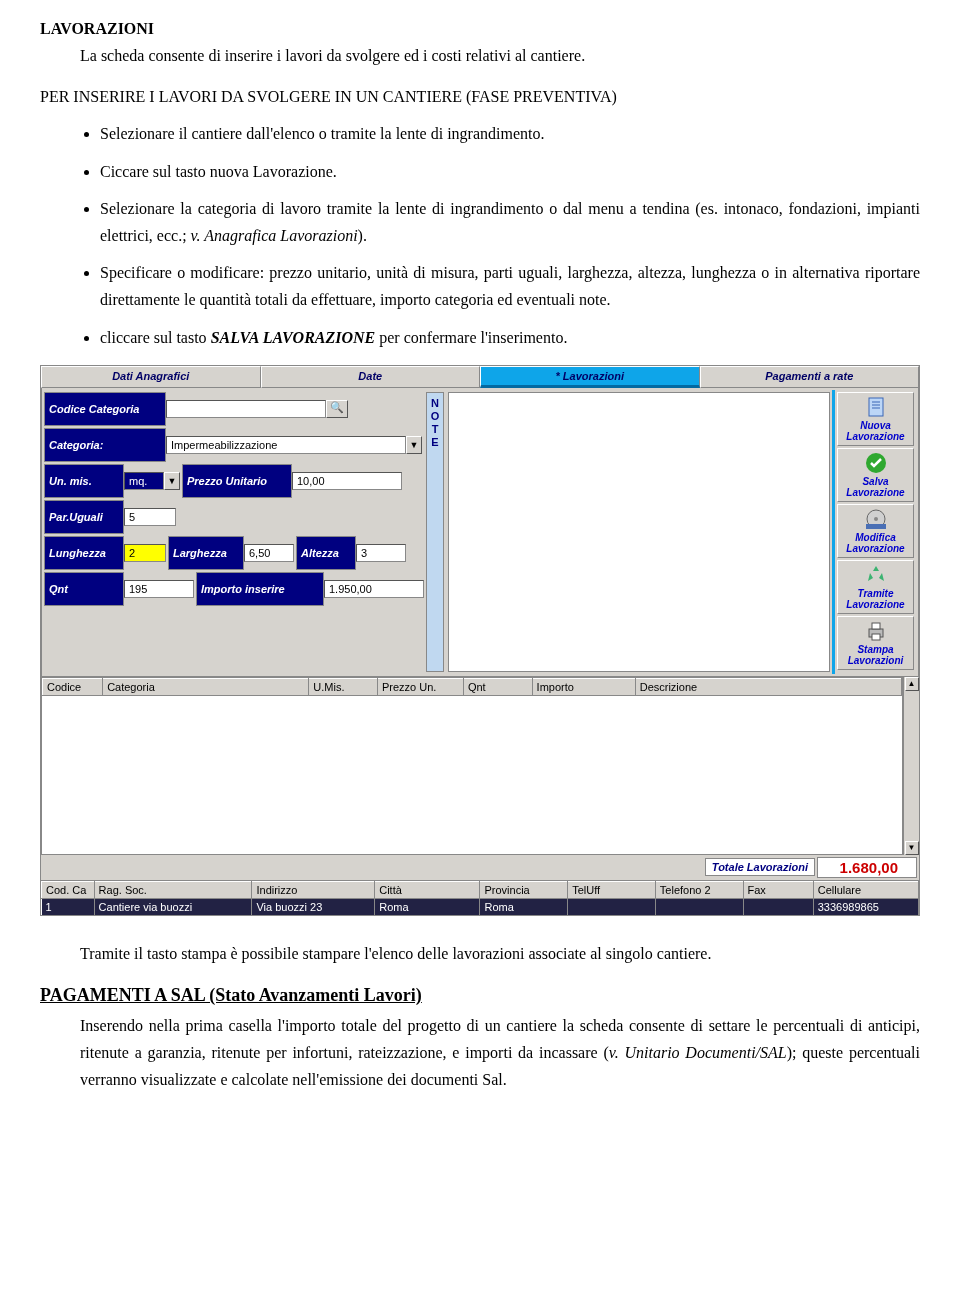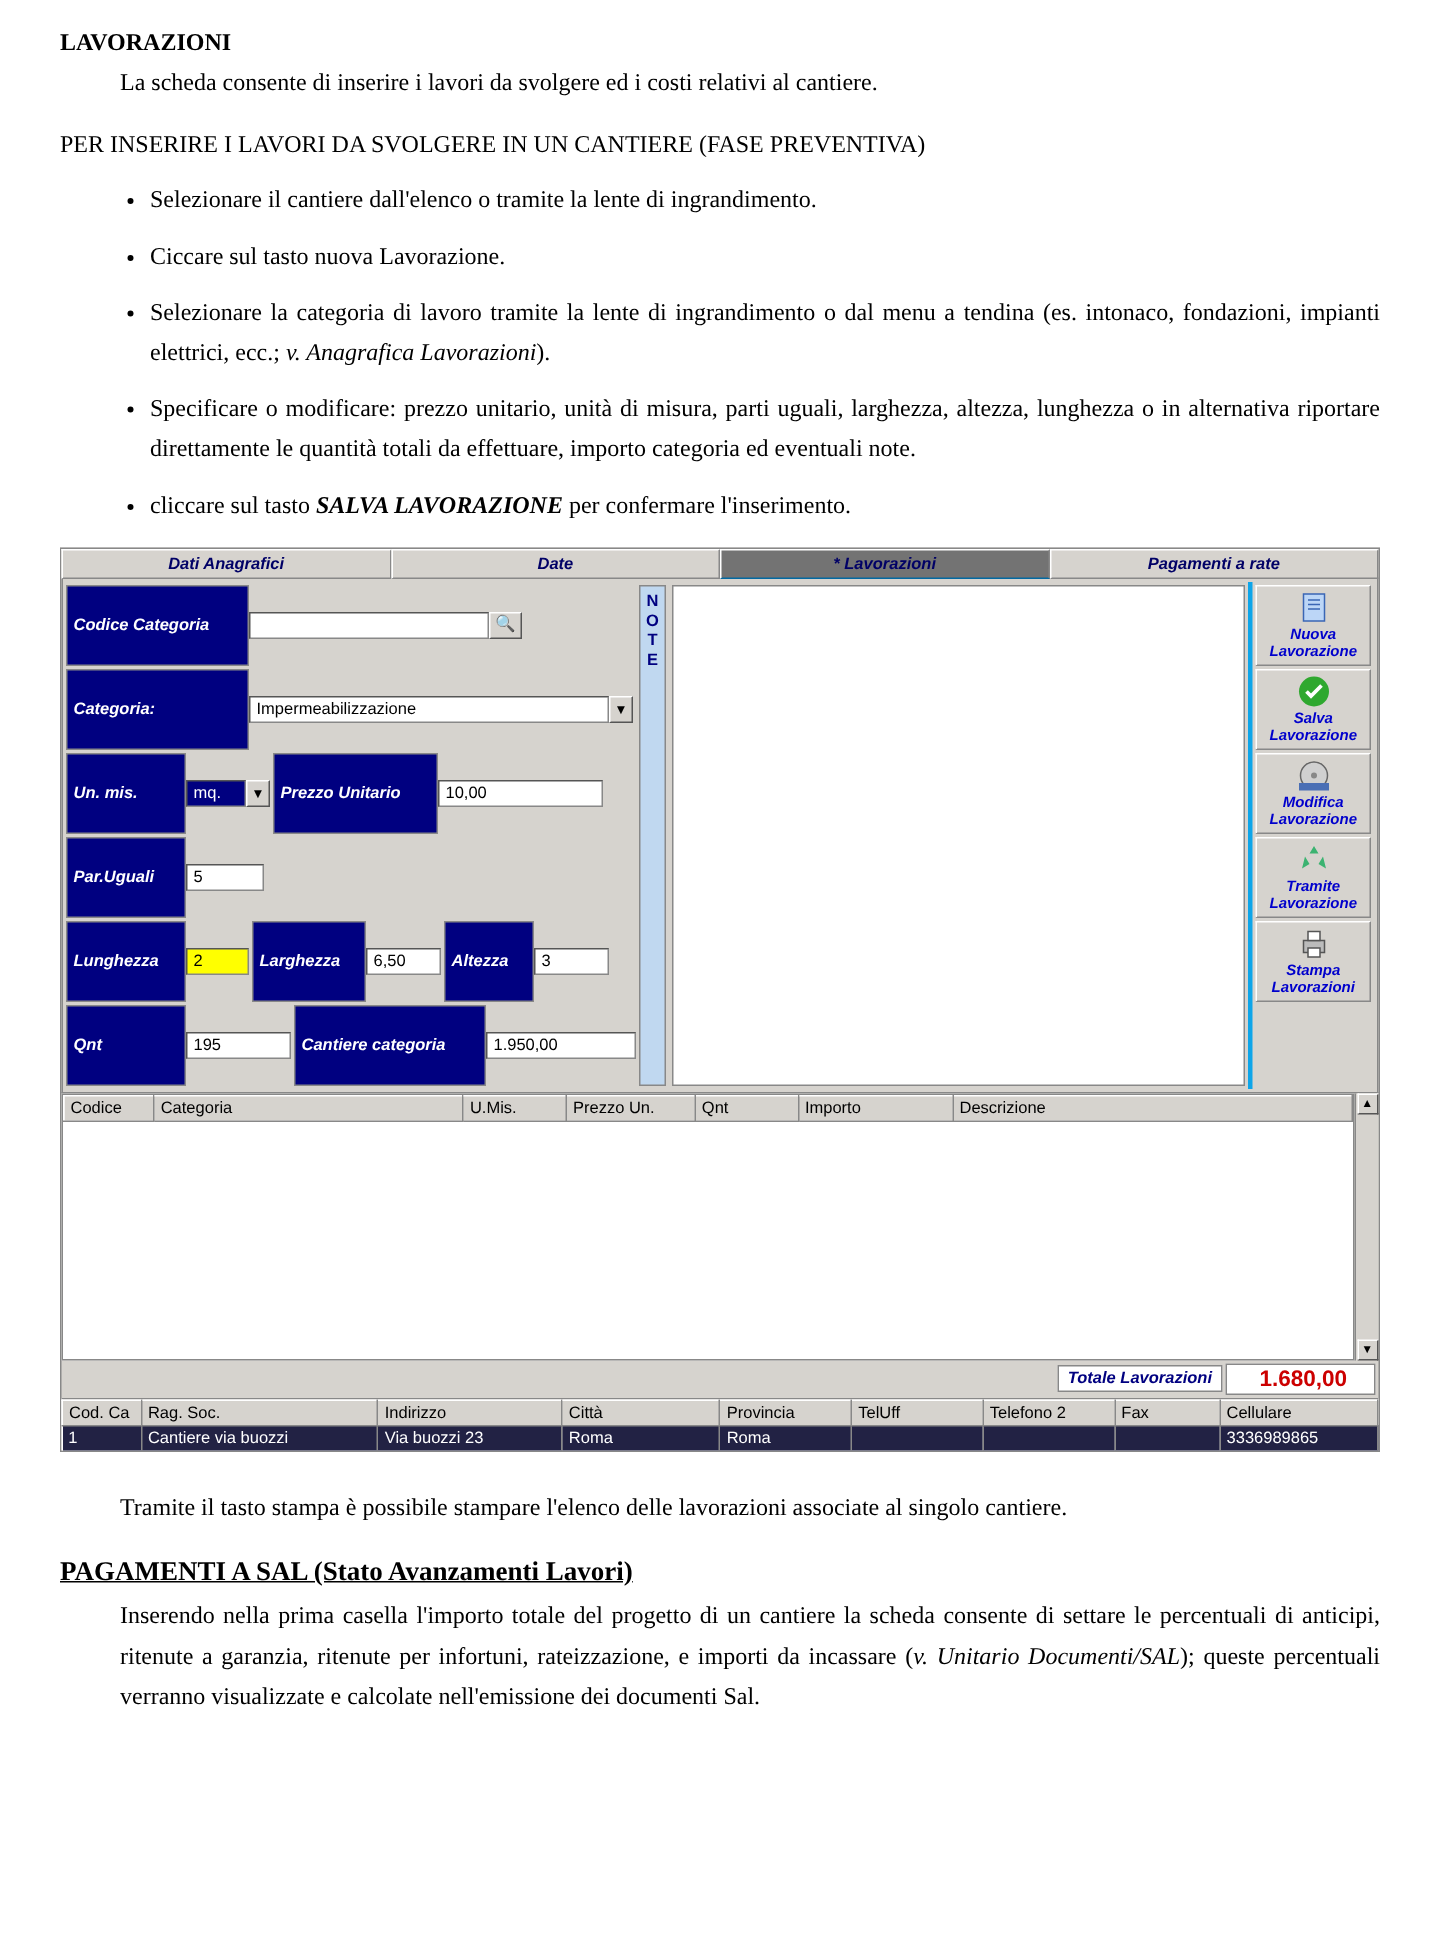--- a/index.html
+++ b/index.html
@@ -10,26 +10,26 @@
   ul.bullets { list-style: disc; margin: 0 0 14px 60px; }
   ul.bullets li { text-align: justify; margin-bottom: 10px; line-height: 1.7; }
   .it { font-style: italic; }
   .bi { font-weight: bold; font-style: italic; }
   .h2 { font-weight: bold; font-size: 18px; margin: 18px 0 6px 0; text-decoration: underline; }
 
   
   .app { font-family: Tahoma, Arial, sans-serif; font-size: 11px; background: #d6d3ce; border: 1px solid #888; margin: 6px 0 24px 0; }
   .tabs-row { display: flex; }
   .tab { flex: 1; background: #d6d3ce; border: 1px solid #fff; border-right-color: #888; border-bottom-color: #888; text-align: center; padding: 3px 0; color: #000066; font-style: italic; font-weight: bold; font-size: 11px; }
-  .tab.active { background: #737373; border-bottom: 1px solid #0369a1; position: relative; }
+  .tab.active { background: #0ea5e9; border-bottom: 3px solid #0369a1; position: relative; }
   .tab.inactive { background: #d6d3ce; }
   .content-area { display: flex; border: 1px solid #888; border-top: none; background: #d6d3ce; padding: 2px; }
   .form-panel { flex: 1; }
   .form-row { display: flex; align-items: center; margin: 2px 0; }
-  .lbl { background: #000080; color: #fff; font-weight: bold; font-style: italic; font-size: 11px; padding: 20px 4px; border: 1px solid #888; min-width: 105px; }
+  .lbl { background: #000080; color: #fff; font-weight: bold; font-style: italic; font-size: 11px; padding: 10px 4px; border: 1px solid #888; min-width: 105px; }
   .fld { background: #fff; border: 1px solid #888; border-top-color: #555; border-left-color: #555; padding: 2px 4px; height: 18px; font-size: 11px; }
   .fld-yellow { background: #ffff00; }
   .fld-sel { background: #000080; color: #fff; }
   .dd { width: 16px; height: 18px; background: #d6d3ce; border: 1px solid #fff; border-right-color: #555; border-bottom-color: #555; text-align: center; font-size: 9px; line-height: 16px; }
   .srch { width: 22px; height: 18px; background: #d6d3ce; border: 1px solid #fff; border-right-color: #555; border-bottom-color: #555; text-align: center; font-size: 11px; }
   .note-strip { width: 18px; background: #c0d8f0; border: 1px solid #888; color: #000080; font-weight: bold; text-align: center; margin: 2px; padding-top: 4px; }
   .note-strip span { display: block; font-size: 11px; line-height: 13px; }
   .note-area { flex: 1; background: #fff; border: 1px solid #888; margin: 2px; }
   .sidebar { width: 84px; background: #d6d3ce; border-left: 3px solid #0ea5e9; padding: 2px; }
   .sb-btn { background: #d6d3ce; border: 1px solid #fff; border-right-color: #888; border-bottom-color: #888; text-align: center; padding: 2px 1px 3px 1px; margin-bottom: 2px; color: #0000cc; font-size: 10px; font-weight: bold; font-style: italic; line-height: 11px; }
@@ -104,21 +104,21 @@
         <div class="fld fld-yellow" style="width:42px">2</div>
         <div class="lbl" style="min-width:76px;margin-left:2px">Larghezza</div>
         <div class="fld" style="width:50px">6,50</div>
         <div class="lbl" style="min-width:60px;margin-left:2px">Altezza</div>
         <div class="fld" style="width:50px">3</div>
       </div>
 
       <div class="form-row">
         <div class="lbl" style="min-width:80px">Qnt</div>
         <div class="fld" style="width:70px">195</div>
-        <div class="lbl" style="min-width:128px;margin-left:2px">Cantiere categoria</div>
+        <div class="lbl" style="min-width:128px;margin-left:2px">Importo inserire</div>
         <div class="fld" style="width:100px">1.950,00</div>
       </div>
     </div>
 
     <div class="note-strip">
       <span>N</span>
       <span>O</span>
       <span>T</span>
       <span>E</span>
     </div>

